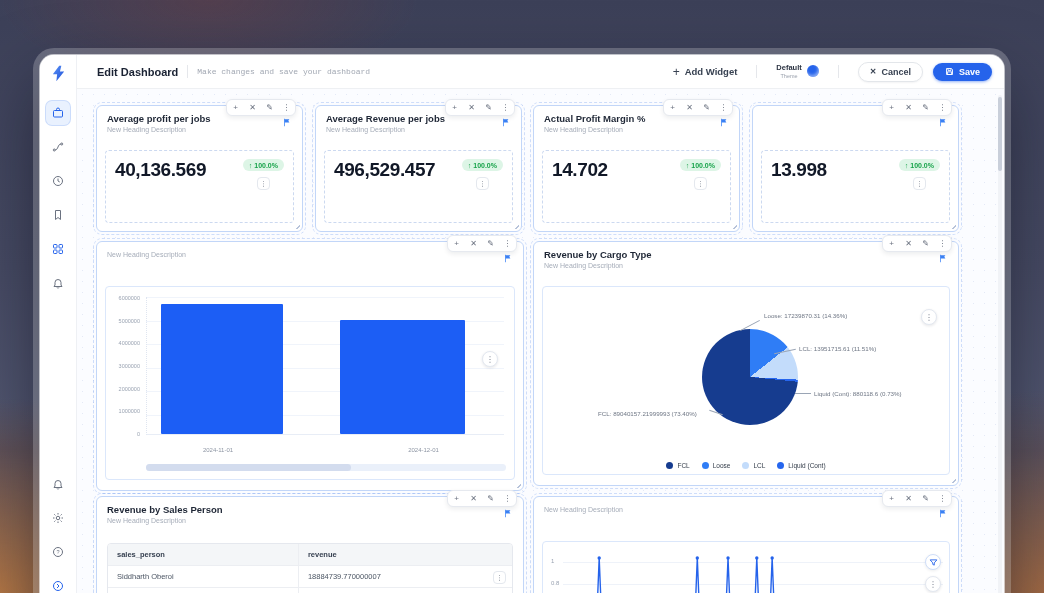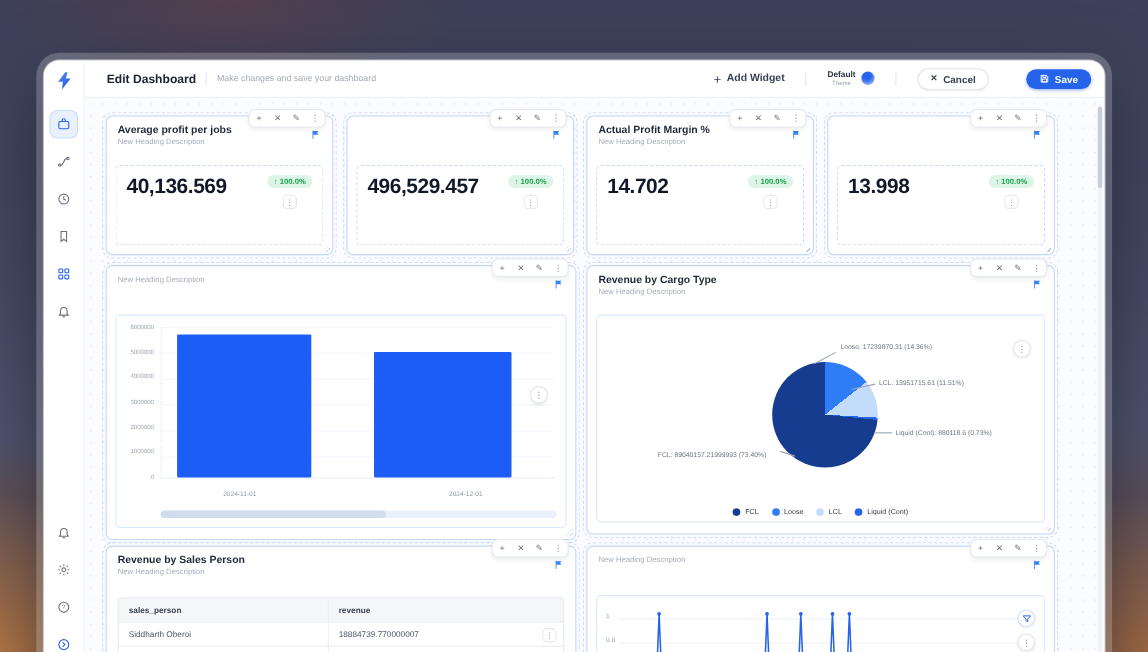--- a/index.html
+++ b/index.html
@@ -24,32 +24,32 @@
   .side-item { width:24px; height:24px; display:flex; align-items:center; justify-content:center; color:#6b7280; margin:5px 0; cursor:pointer; border-radius:6px; }
   .side-item svg { width:12px; height:12px; }
   .side-item.active { background:#e9f1fe; box-shadow:0 0 0 1px #cbdcfb; color:#2563eb; }
   .side-item.blue { color:#2563eb; }
   .side-spacer { margin-top:auto; }
   
   .rightcol { flex:1; display:flex; flex-direction:column; min-width:0; }
   .topbar { height:34px; border-bottom:1px solid #eef0f3; display:flex; align-items:center; padding:0 12px 0 20px; background:#fff; flex:0 0 auto; }
   .tb-title { font-size:11px; font-weight:bold; color:#1a2233; }
   .tb-div { width:1px; height:13px; background:#e5e7eb; margin:0 9px; }
-  .tb-sub { font-size:8px; color:#a2a8b3; }
+  .tb-sub { font-size:8px; color:#a2a8b3;font-family:Liberation Mono, monospace; }
   .tb-right { margin-left:auto; display:flex; align-items:center; gap:10px; }
   .addw { display:flex; align-items:center; gap:5px; font-size:9.5px; color:#374151; cursor:pointer; font-weight:600;}
   .addw .plus { font-size:12px; font-weight:400; color:#374151; }
   .theme { display:flex; align-items:center; gap:5px; cursor:pointer; }
   .theme-txt { display:flex; flex-direction:column; align-items:center; line-height:1.1; }
   .theme-name { font-size:7.5px; font-weight:bold; color:#2b3342; }
   .theme-sub { font-size:5.5px; color:#9aa1ad; }
   .theme-dot { width:12px; height:12px; border-radius:50%; background:#2563eb; box-shadow: inset 0 0 0 2px #639c31aa; box-shadow: inset -1px -2px 3px rgba(255,255,255,.45); }
   .btn-cancel { display:flex; align-items:center; gap:5px; border:1px solid #e3e6ea; border-radius:999px; padding:4px 11px; font-size:9px; color:#374151; background:#fff; cursor:pointer; font-weight:600; box-shadow:0 1px 2px rgba(16,24,40,.05);}
   .btn-cancel .x { font-size:8px; }
-  .btn-save { display:flex; align-items:center; gap:5px; border:none; border-radius:999px; padding:4px 12px; font-size:9px; color:#fff; background:#2563eb; cursor:pointer; font-weight:600; box-shadow:0 1px 3px rgba(37,99,235,.5);margin-left:24px;}
+  .btn-save { display:flex; align-items:center; gap:5px; border:none; border-radius:999px; padding:4px 12px; font-size:9px; color:#fff; background:#2563eb; cursor:pointer; font-weight:600; box-shadow:0 1px 3px rgba(37,99,235,.5);}
   
   .canvas { position:relative; flex:1; background:#fbfcff; overflow:hidden;
     background-image: radial-gradient(rgba(199,211,235,.45) .8px, transparent .9px);
     background-size:11px 11px; }
   .vscroll-track { position:absolute; right:2px; top:6px; bottom:6px; width:4px; background:#f1f3f7; border-radius:3px; }
   .vscroll-thumb { position:absolute; right:2px; top:8px; width:4px; height:74px; background:#c9cfda; border-radius:3px; cursor:pointer; }
   
   .widget { position:absolute; background:#fff; border:1px solid #c2d6f8; border-radius:6px; }
   .widget::before { content:""; position:absolute; inset:-4px; border:1px dashed rgba(90,140,235,.28); border-radius:9px; pointer-events:none; }
   .w-head { padding:7px 10px 0; }
@@ -249,20 +249,24 @@
         <div class="w-toolbar">
           <button>+</button>
           <button>✕</button>
           <button>✎</button>
           <button>⋮</button>
         </div>
         <svg class="w-flag" viewBox="0 0 24 24">
             <path d="M4 2v20" stroke="#3b82f6" stroke-width="2"></path>
             <path d="M4 3h13l-3 4.5 3 4.5H4z" fill="#3b82f6"></path>
           </svg>
+        <div class="w-head">
+            <div class="w-title">Average Revenue per jobs</div>
+          <div class="w-sub">New Heading Description</div>
+          </div>
         <div class="kpi-body">
           <div class="kpi-value">496,529.457</div>
           <div class="kpi-right">
             <span class="badge">
                 <span>↑</span>
                 <span>100.0%</span>
               </span>
             <span class="mini-menu">⋮</span>
           </div>
         </div>

